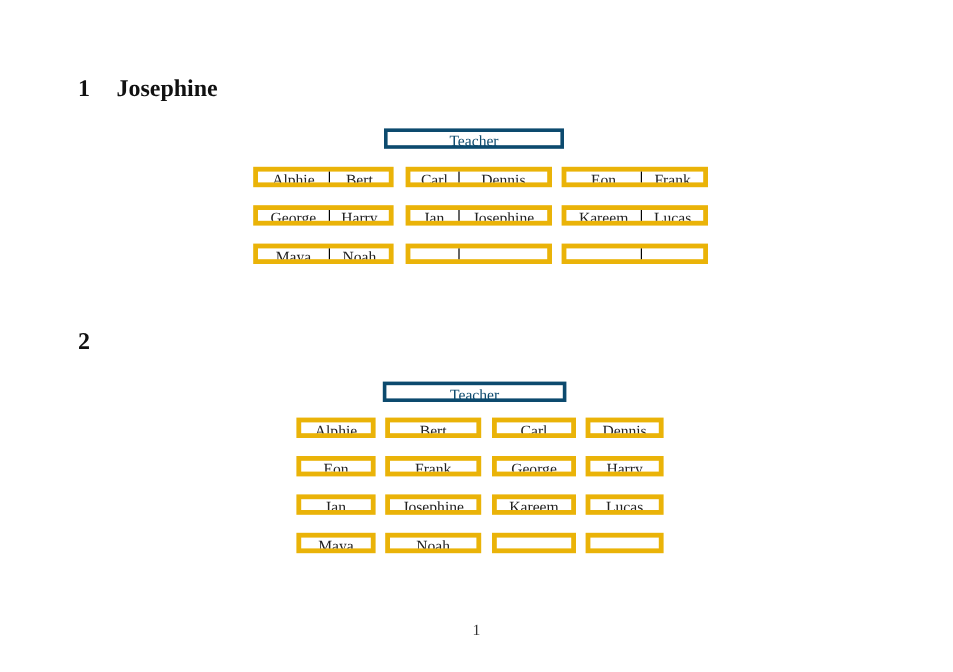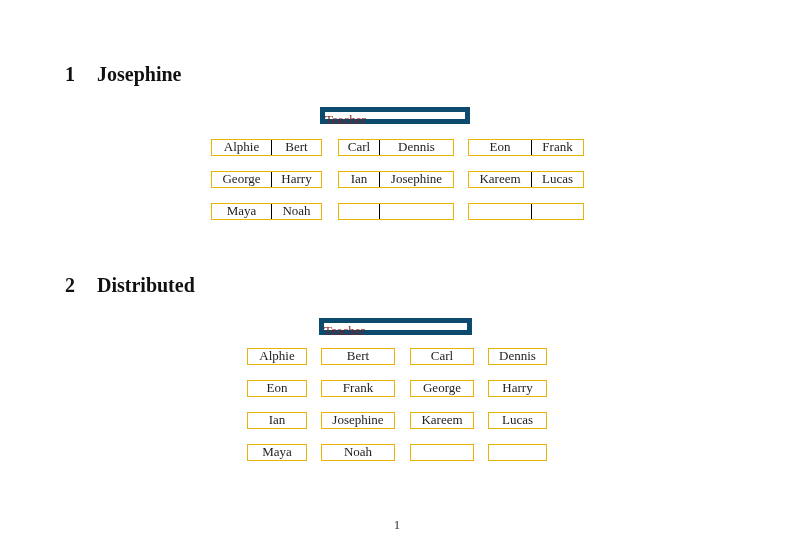--- a/index.html
+++ b/index.html
@@ -30,35 +30,35 @@
   .heading .sec-num {
     display: inline-block;
     margin-right: 22px;
   }
   .heading-1 { top: 64px; }
   .heading-2 { top: 275px; }
 
   .teacher-box {
     position: absolute;
     box-sizing: border-box;
-    border: 5px solid #0c4a6e;
+    border: 3px solid #0c4a6e;
     background: #fff;
-    text-align: left;
+    text-align: center;
     font-size: 13px;
     line-height: 15px;
-    color: #7f1d1d;
+    color: #0c4a6e;
   }
   .teacher-1 { left: 320px; top: 107px; width: 150px; height: 17px; }
   .teacher-2 { left: 319px; top: 318px; width: 153px; height: 17px; }
 
   .desk {
     position: absolute;
     box-sizing: border-box;
     display: flex;
-    border: 1px solid #eab308;
+    border: 4px solid #eab308;
     background: #fff;
   }
   .seat {
     box-sizing: border-box;
     height: 100%;
     text-align: center;
     font-size: 13px;
     line-height: 14px;
     white-space: nowrap;
     overflow: hidden;
@@ -123,21 +123,20 @@
         <div class="seat" style="width: 74px;"></div>
       </div>
       <div class="desk" style="left: 468px; top: 203px; height: 17px;">
         <div class="seat" style="width: 62px;"></div>
         <div class="seat" style="width: 52px;"></div>
       </div>
     </div>
 
   <h2 class="heading heading-2">
     <span class="sec-num">2</span>
-    <span class="sec-title">Distributed</span>
   </h2>
 
   <div class="teacher-box teacher-2">Teacher</div>
 
   <div>
       <div class="desk" style="left: 247px; top: 348px; height: 17px;">
         <div class="seat" style="width: 58px;">Alphie</div>
       </div>
       <div class="desk" style="left: 321px; top: 348px; height: 17px;">
         <div class="seat" style="width: 72px;">Bert</div>

